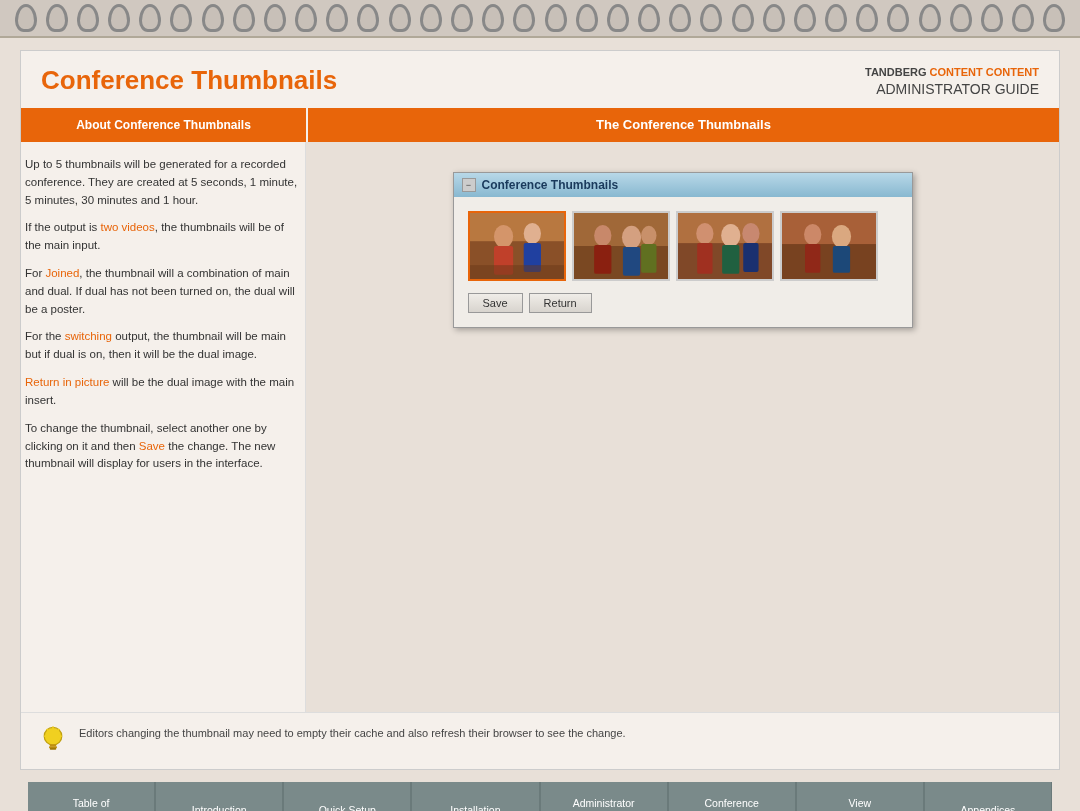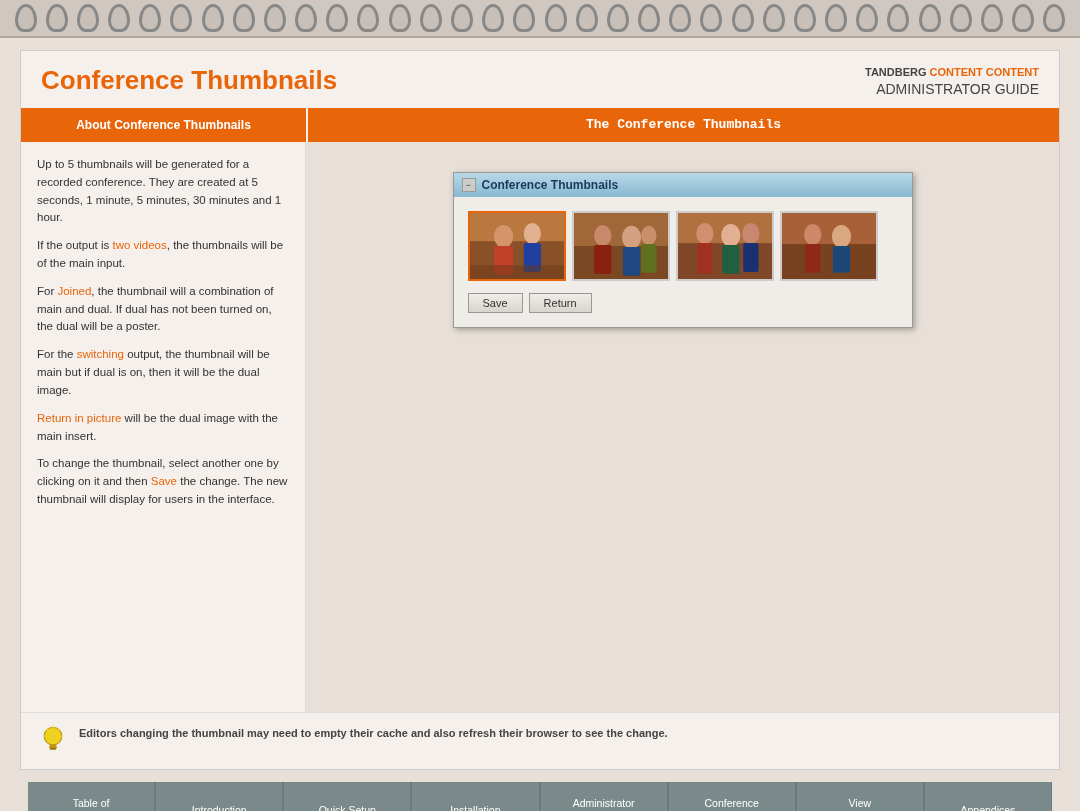--- a/index.html
+++ b/index.html
@@ -95,31 +95,30 @@
     .tab-right {
       background: #e8650a;
       color: white;
       font-size: 13px;
       font-weight: bold;
       display: flex;
       align-items: center;
       justify-content: center;
       flex: 1;
       margin-left: 2px;
-      font-family: Liberation Mono, monospace;
     }
 
     
     .content-area {
       display: flex;
       min-height: 570px;
     }
     .left-panel {
       width: 285px;
-      padding: 14px 16px;
+      padding: 14px 4px;
       background: #f5f0eb;
       border-right: 1px solid #ddd;
       font-size: 11.5px;
       line-height: 1.55;
       color: #333;
     }
     .left-panel p {
       margin-bottom: 10px;
     }
     .orange-link {
@@ -214,21 +213,20 @@
     }
 
     
     .tip-section {
       display: flex;
       align-items: flex-start;
       gap: 10px;
       padding: 12px 16px;
       border-top: 1px solid #ddd;
       background: #f5f0eb;
-      font-weight: bold;
     }
     .tip-icon {
       width: 32px;
       height: 32px;
       flex-shrink: 0;
     }
     .tip-text {
       font-size: 11px;
       color: #444;
       line-height: 1.5;

